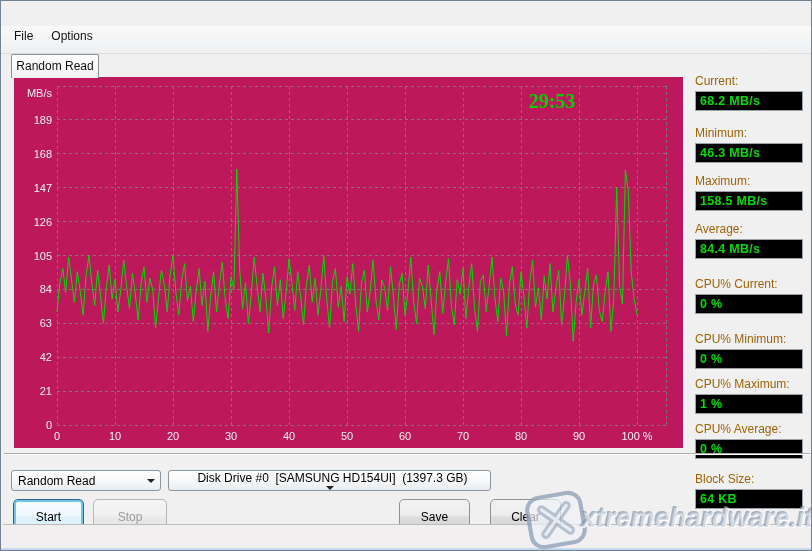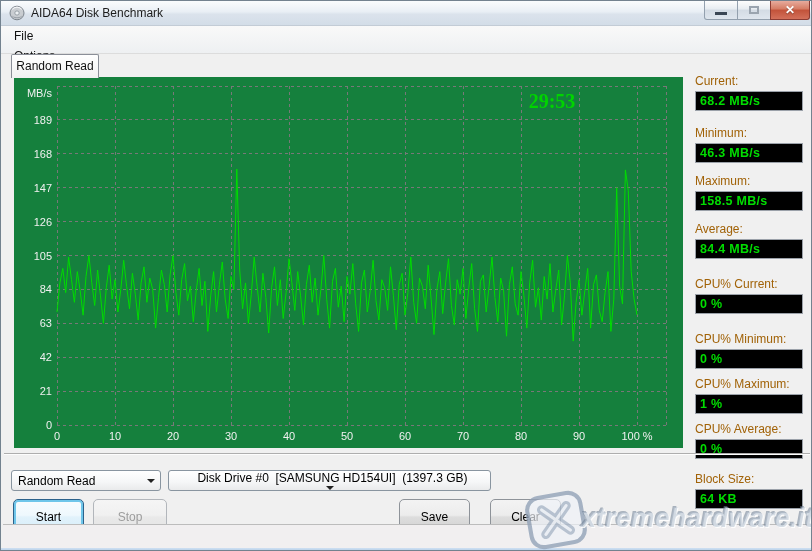--- a/index.html
+++ b/index.html
@@ -28,34 +28,34 @@
     width:40px; border-radius:0 0 3px 0; border-color:#8c3b32;
     background:linear-gradient(180deg,#e7ab9d 0%,#d57b63 45%,#c2523a 50%,#d3705a 100%);
   }
   .glyph-min { width:12px; height:3px; background:#3a4654; margin-top:7px; }
   .glyph-max { width:10px; height:8px; border:2px solid #9aa4af; background:transparent; }
   .glyph-close { color:#fff; font-size:12px; font-weight:bold; text-shadow:0 1px 1px rgba(0,0,0,.35); }
   
   .menubar {
     position:absolute; left:0; top:25px; width:100%; height:28px;
     background:linear-gradient(180deg,#f9f9f9,#eef0f2); border-bottom:1px solid #dcdcdc;
-    display:flex; align-items:stretch; padding-left:4px;flex-direction:column;
+    display:flex; align-items:stretch; padding-left:4px;
   }
   .menu-item { padding:0 9px; line-height:20px; font-size:12px; color:#111; }
   
   .tab {
     position:absolute; left:10px; top:53px; height:24px; width:88px;
     background:linear-gradient(180deg,#ffffff,#f1f1f1);
     border:1px solid #8b8f98; border-bottom:none; border-radius:2px 2px 0 0;
     font-size:12px; text-align:center; line-height:23px; color:#111; z-index:2;
   }
   
   .chart-panel {
     position:absolute; left:13px; top:76px; width:669px; height:371px;
-    background:#15803d;
+    background:#be185d;
   }
   .chart-panel svg { display:block; }
   
   .right-panel { position:absolute; left:694px; top:70px; width:108px; padding-top:3px; }
   .stat-label { font-size:12px; color:#a16207; height:15px; line-height:15px; }
   .stat-value {
     margin-top:2px; height:20px; background:#000; border:1px solid #9ba1a9;
     color:#00dd00; font-size:12.5px; font-weight:bold; line-height:18px; padding:0 4px;
     letter-spacing:.3px;
   }
@@ -102,40 +102,20 @@
     letter-spacing:0px; color:rgba(183,194,209,.55);
     text-shadow:1px 1px 0 rgba(255,255,255,.85), -1px -1px 0 rgba(110,125,145,.55);
     white-space:nowrap;
   }
 </style>
 </head>
 <body>
 
 <div class="window">
 
-  <div class="titlebar">
-    <svg class="app-icon" viewBox="0 0 16 16">
-      <ellipse cx="8" cy="8" rx="7" ry="6.8" fill="#c9cdd1" stroke="#7d858d" stroke-width="1"></ellipse>
-      <path d="M2 10 A7 6.8 0 0 0 14 10 A9 9 0 0 1 2 10" fill="#9aa1a8"></path>
-      <ellipse cx="8" cy="8" rx="2.2" ry="2.1" fill="#eef1f3" stroke="#8b949c" stroke-width="0.8"></ellipse>
-      <path d="M3.2 4.5 A6 6 0 0 1 12.8 4.5" fill="none" stroke="#f2f4f6" stroke-width="1.2"></path>
-    </svg>
-    <span class="title-text">AIDA64 Disk Benchmark</span>
-    <div class="winbtns">
-      <div class="winbtn min">
-          <div class="glyph-min"></div>
-        </div>
-      <div class="winbtn max">
-          <div class="glyph-max"></div>
-        </div>
-      <div class="winbtn close">
-          <span class="glyph-close">✕</span>
-        </div>
-    </div>
-  </div>
 
   <div class="menubar">
     <span class="menu-item">File</span>
     <span class="menu-item">Options</span>
   </div>
 
   <div class="tab">Random Read</div>
 
   <div class="chart-panel">
     <svg id="chart" width="669" height="371" viewBox="0 0 669 371">

